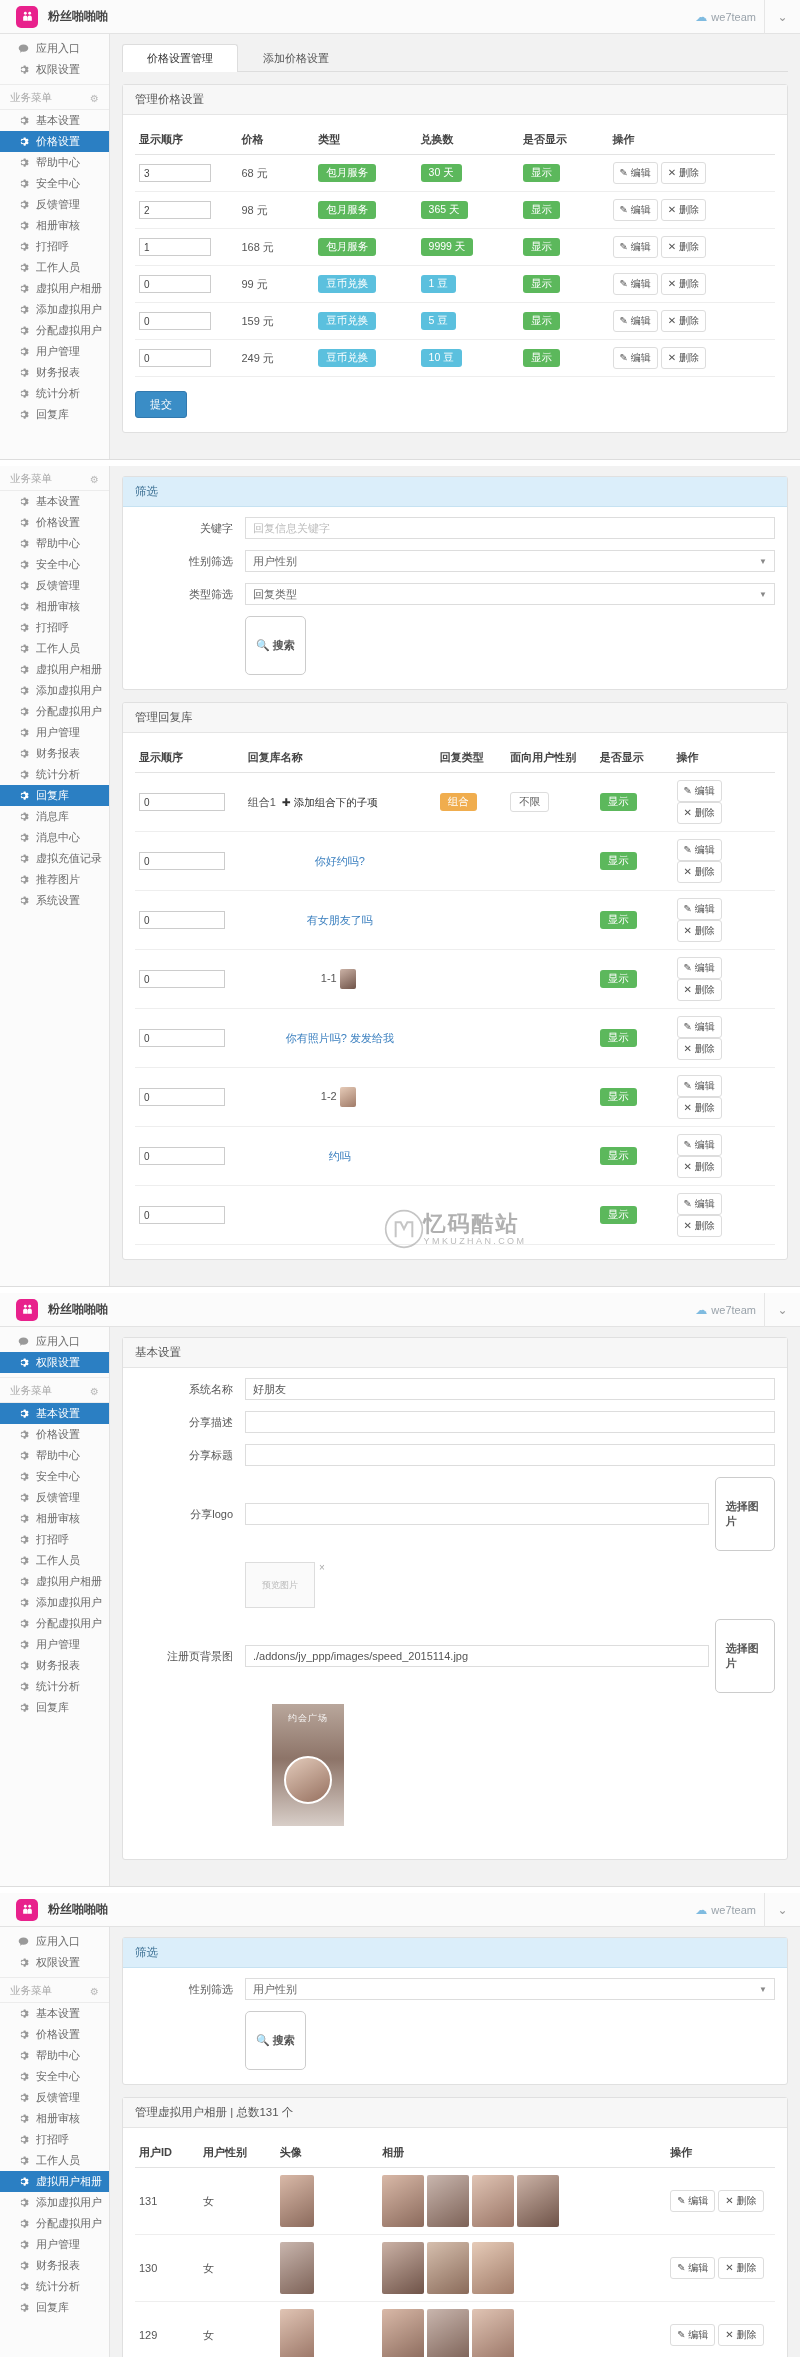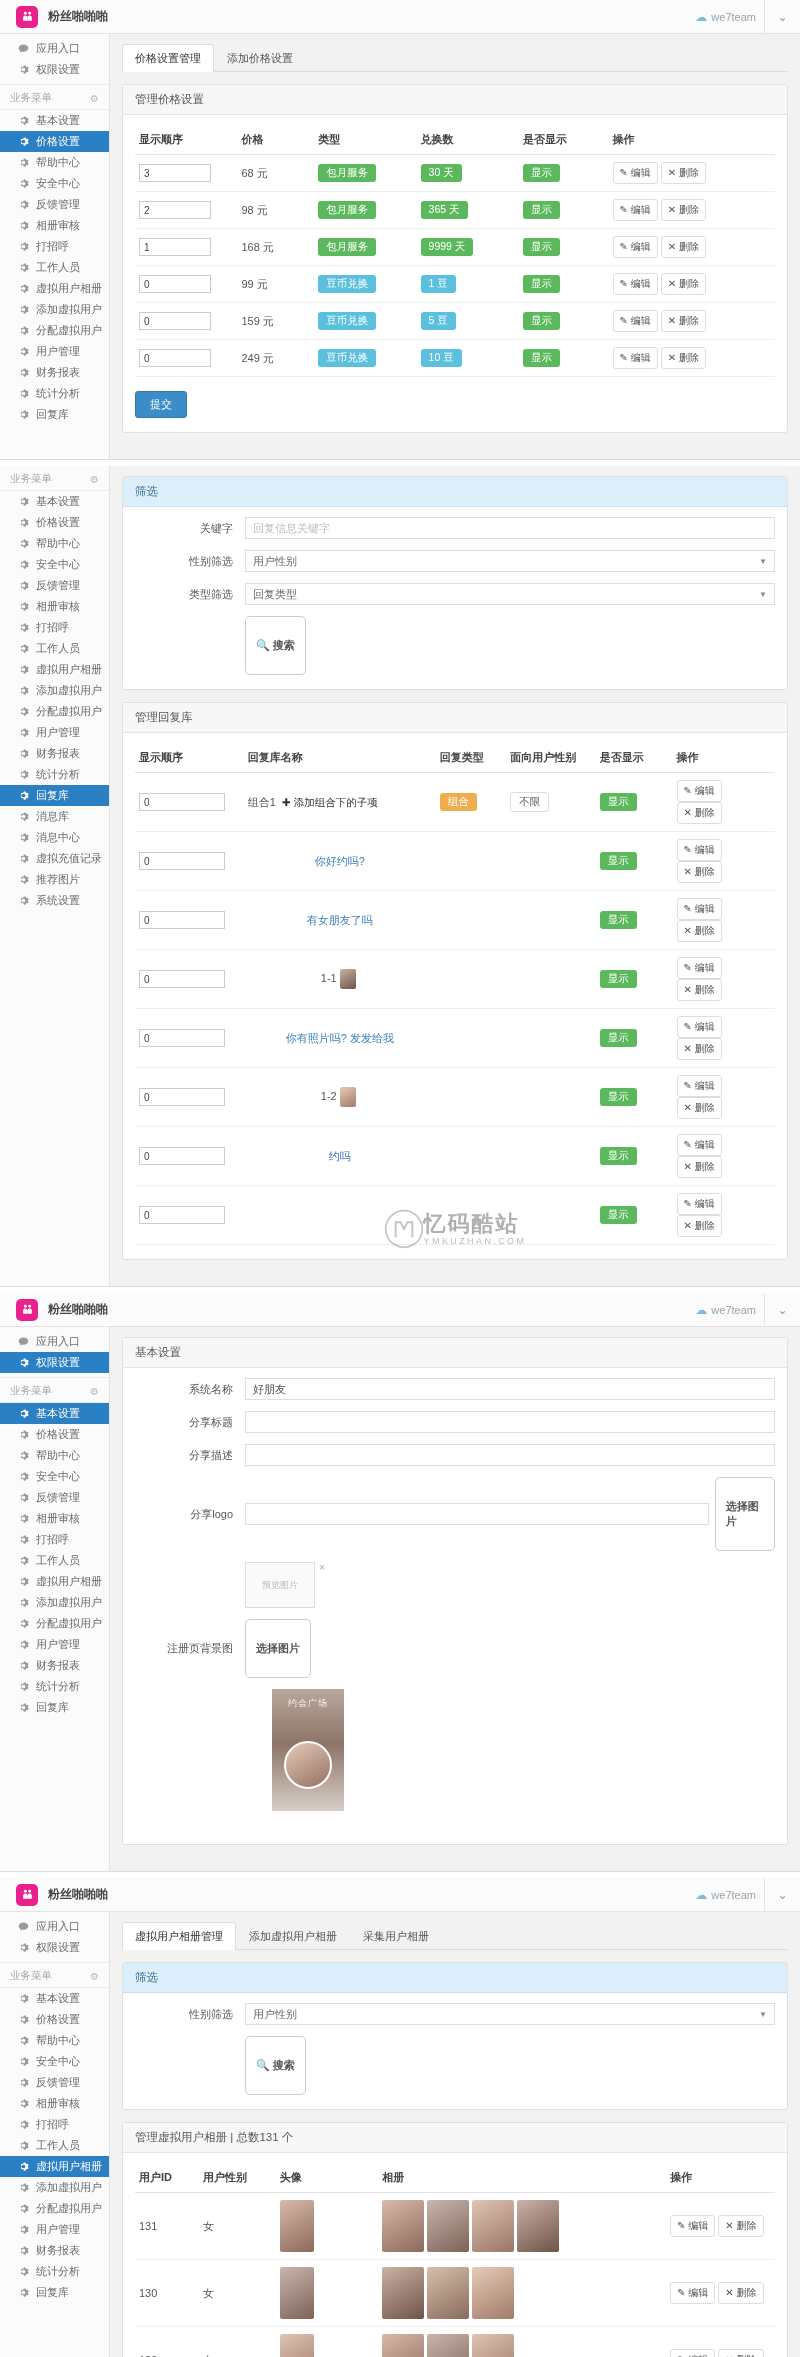--- a/index.html
+++ b/index.html
@@ -55,21 +55,21 @@
     padding: 6px 10px 4px 10px; color:#a9a9a9; font-size:10.5px;
     border-bottom:1px solid #ececec;
   }
   .side-head .gear { color:#b9b9b9; font-size:10px; }
 
   
   .content { flex:1 1 auto; padding:10px 12px 14px 12px; background:#f2f2f2; min-width:0; }
 
   .tabs { display:flex; border-bottom:1px solid #ddd; margin-bottom:12px; }
   .tab {
-    padding:6px 12px; font-size:11px; color:#555; border:1px solid transparent;
+    padding:6px 24px; font-size:11px; color:#555; border:1px solid transparent;
     border-bottom:none; margin-bottom:-1px; cursor:pointer;
   }
   .tab.active { background:#fff; border-color:#ddd; border-bottom-color:#fff; color:#333; border-radius:3px 3px 0 0;}
 
   .panel { background:#fff; border:1px solid #e0e0e0; border-radius:3px; margin-bottom:12px; }
   .panel-head {
     background:#f7f7f7; border-bottom:1px solid #e5e5e5; padding:7px 12px;
     font-size:11.5px; color:#555;
   }
   .panel-head.info { background:#dbeefa; border-bottom-color:#c6e2f2; color:#3b6f93; }
@@ -874,25 +874,25 @@
 
       <div class="content">
         <div class="panel">
           <div class="panel-head">基本设置</div>
           <div class="panel-body" id="w3-fields" style="padding-bottom:22px;">
               <div class="form-row">
                 <div class="form-label">系统名称</div>
                 <div class="form-ctl"><input class="inp" value="好朋友" style=""></div>
               </div>
               <div class="form-row">
-                <div class="form-label">分享标题</div>
+                <div class="form-label">分享描述</div>
                 <div class="form-ctl"><input class="inp" value="" style=""></div>
               </div>
               <div class="form-row">
-                <div class="form-label">分享描述</div>
+                <div class="form-label">分享标题</div>
                 <div class="form-ctl"><input class="inp" value="" style=""></div>
               </div>
               <div class="form-row">
                 <div class="form-label">分享logo</div>
                 <div class="form-ctl">
                   <div style="display:flex; gap:6px; align-items:center;">
                     <input class="inp" value="" style="flex: 1 1 auto;">
                     <span class="btn-default">选择图片</span>
                   </div>
                 </div>
@@ -901,20 +901,21 @@
                 <div class="form-label"></div>
                 <div class="form-ctl" style="position:relative;">
                   <div style="width:70px;height:46px;border:1px solid #ddd;background:#fafafa;display:flex;align-items:center;justify-content:center;color:#bbb;font-size:9px;">预览图片</div>
                   <span style="position:absolute;left:74px;top:0;color:#aaa;font-size:10px;">×</span>
                 </div>
               </div>
               <div class="form-row">
                 <div class="form-label">注册页背景图</div>
                 <div class="form-ctl">
                   <div style="display:flex; gap:6px; align-items:center;">
+                    <input class="inp" value="./addons/jy_ppp/images/speed_2015114.jpg" style="flex: 1 1 auto;">
                     <span class="btn-default">选择图片</span>
                   </div>
                 </div>
               </div>
               <div class="form-row">
                 <div class="form-label"></div>
                 <div class="form-ctl">
                   <div style="width:72px;height:122px;background:linear-gradient(180deg,#b9a79c 0%,#8d7468 45%,#d8cec8 100%);position:relative;overflow:hidden;margin-left:27px;">
                     <div style="position:absolute;top:8px;left:0;right:0;text-align:center;color:#fff;font-size:9px;letter-spacing:1px;opacity:.9;">约会广场</div>
                     <div style="position:absolute;left:50%;top:52px;width:48px;height:48px;margin-left:-24px;border-radius:50%;border:2px solid #fff;background:linear-gradient(150deg,#e3cbbb,#96705f);"></div>
@@ -1089,25 +1090,20 @@
                 <svg width="11" height="11" viewBox="0 0 16 16" fill="#9a9a9a">
                   <path d="M8 5.3A2.7 2.7 0 1 0 8 10.7 2.7 2.7 0 0 0 8 5.3zm6.2 3.4l1.3 1-1.3 2.3-1.6-.5a5.9 5.9 0 0 1-1.3.8l-.3 1.7H8.4l-.3-1.7a5.9 5.9 0 0 1-1.3-.8l-1.6.5L3.9 9.7l1.3-1a6 6 0 0 1 0-1.4l-1.3-1 1.3-2.3 1.6.5c.4-.3.8-.6 1.3-.8l.3-1.7h2.6l.3 1.7c.5.2.9.5 1.3.8l1.6-.5 1.3 2.3-1.3 1a6 6 0 0 1 0 1.4z"></path>
                 </svg>
               </span>
               <span>回复库</span>
             </div>
           </div>
       </div>
 
       <div class="content">
-        <div class="tabs">
-          <div class="tab active">虚拟用户相册管理</div>
-          <div class="tab">添加虚拟用户相册</div>
-          <div class="tab">采集用户相册</div>
-        </div>
 
         <div class="panel">
           <div class="panel-head info">筛选</div>
           <div class="panel-body" id="w4-filters">
               <div class="form-row">
                 <div class="form-label">性别筛选</div>
                 <div class="form-ctl">
                   <div class="sel">
                     <span>用户性别</span>
                     <span class="caret">▼</span>

